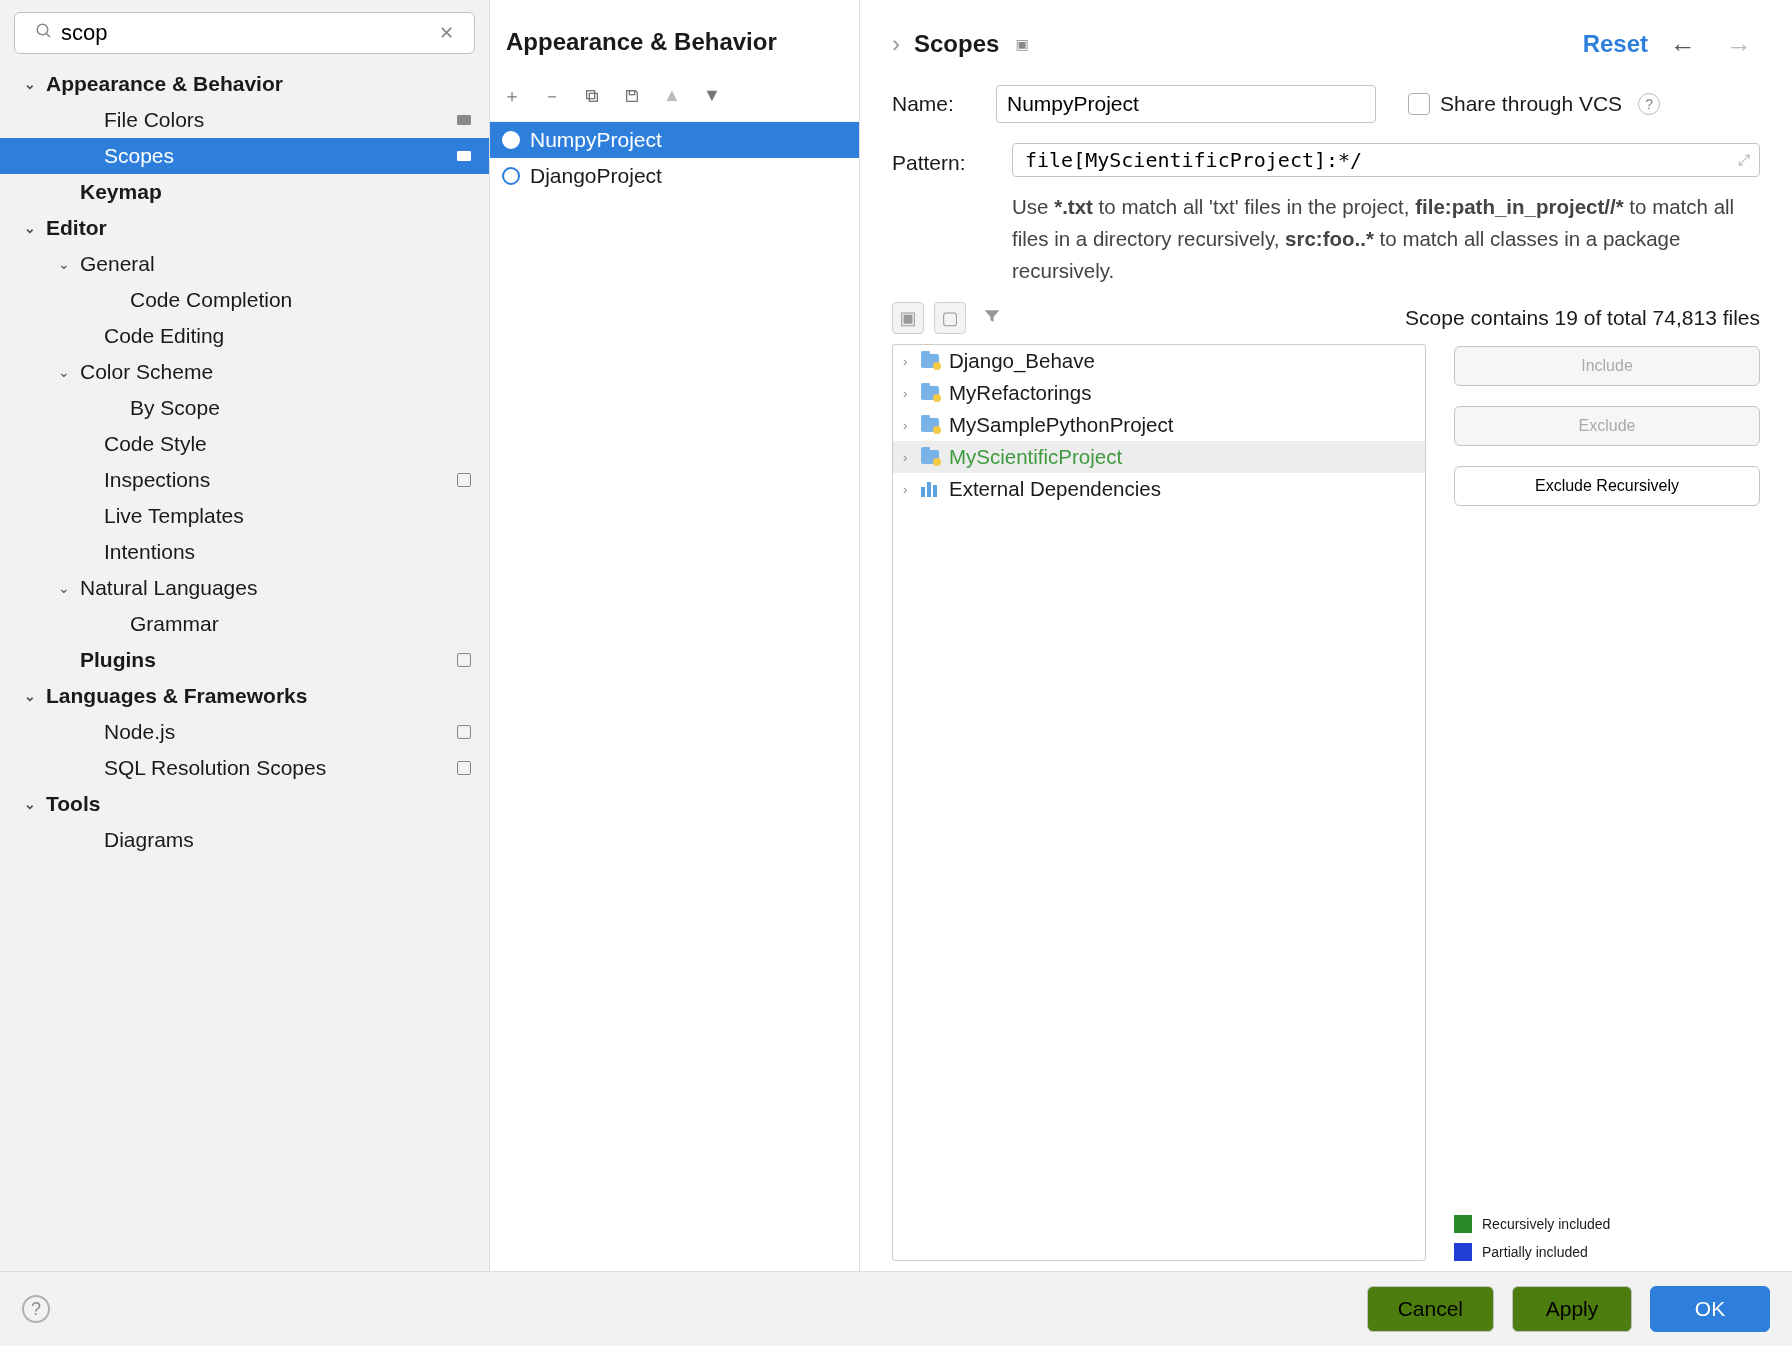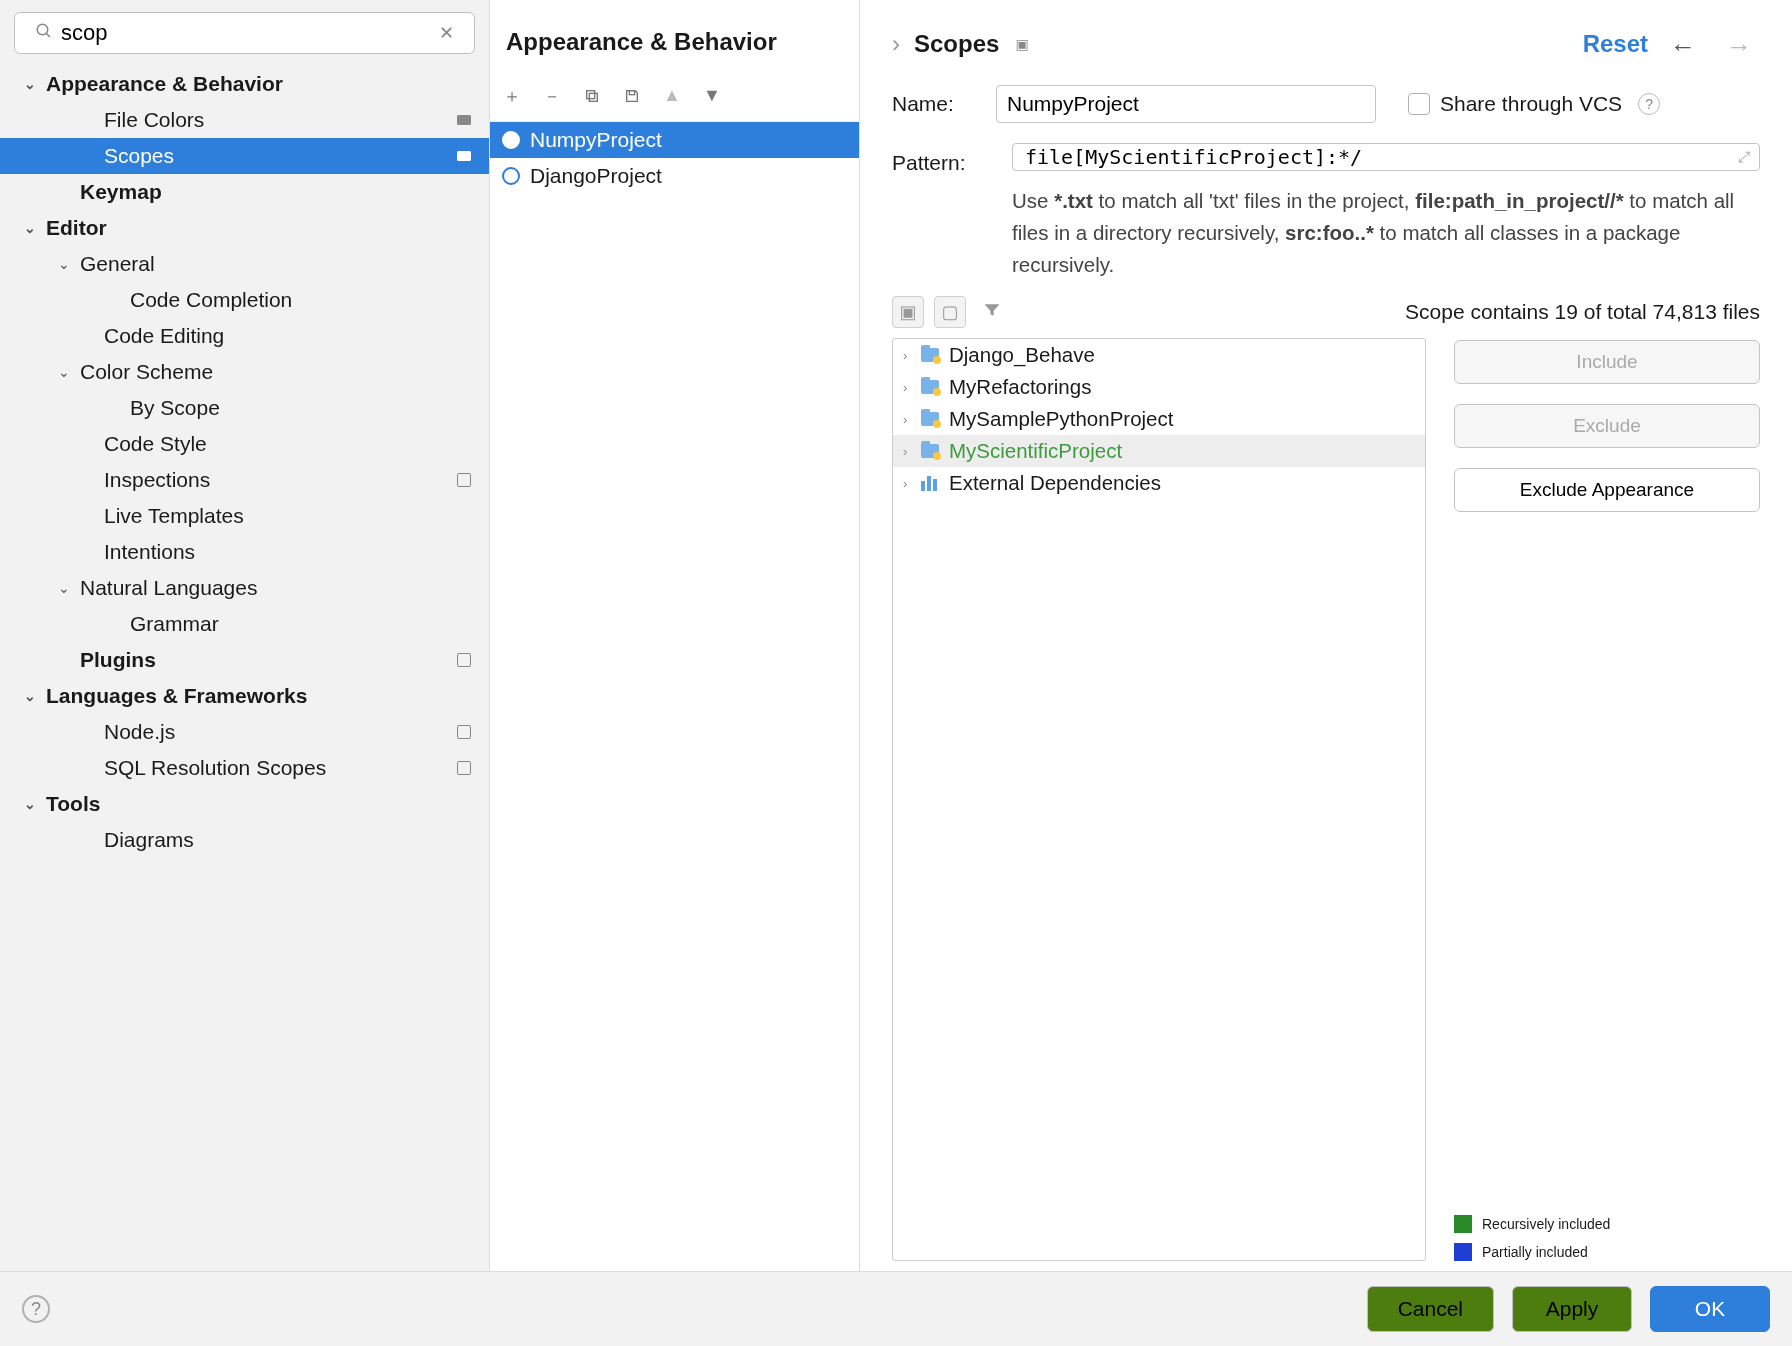--- a/index.html
+++ b/index.html
@@ -103,21 +103,21 @@
 .form-row { display: flex; align-items: center; gap: 4px; margin-bottom: 20px; }
 .form-label { width: 100px; font-size: 21px; }
 .txt-input {
   height: 38px; border: 1px solid #c4c4c4; border-radius: 4px;
   padding: 4px 10px; font-size: 21px; background: #fff;
   width: 380px;
 }
 .pattern-row { display: flex; align-items: flex-start; gap: 20px; }
 .pattern-input-wrap { flex: 1; display: flex; flex-direction: column; }
 .pattern-input {
-  height: 28px; border: 1px solid #c4c4c4; border-radius: 4px;
+  height: 34px; border: 1px solid #c4c4c4; border-radius: 4px;
   padding: 6px 40px 6px 12px; font-family: ui-monospace, Menlo, monospace;
   font-size: 20px; position: relative;
 }
 .pattern-box { position: relative; }
 .expand-icon {
   position: absolute; right: 10px; top: 50%; transform: translate(0,-50%);
   font-size: 15px; color: #aaa; cursor: pointer;
 }
 .checkbox-wrap {
   display: flex; align-items: center; gap: 10px; font-size: 21px; margin-left: 28px;
@@ -162,21 +162,21 @@
 .py-dot{width:8px;height:8px;background:#f5c945;border-radius:50%;position:absolute;bottom:-2px;right:-2px;}
 .lib-ico{width:18px;height:15px;display:flex;gap:2px;align-items:flex-end;}
 .lib-ico span{width:4px;background:#5aa3e0;}
 .st-label { flex: 1; }
 .st-label.green { color: #3d9a3d; }
 .scope-buttons {
   width: 306px; display: flex; flex-direction: column; gap: 20px; padding-top: 2px;
 }
 .btn {
   background: #fff; border: 1px solid #c4c4c4; border-radius: 6px;
-  font-size: 19px; padding: 10px 0; text-align: center; cursor: pointer;
+  font-size: 16px; padding: 10px 0; text-align: center; cursor: pointer;
 }
 .btn:disabled, .btn.disabled { color: #aaa; background: #f6f6f6; cursor: default; }
 .legend { margin-top: auto; display: flex; flex-direction: column; gap: 10px; padding-top: 20px; }
 .legend-row { display: flex; align-items: center; gap: 10px; font-size: 14px; }
 .sq { width: 18px; height: 18px; }
 .sq.green { background: #2a8a2a; }
 .sq.blue { background: #1f3fd4; }
 
 
 .footer {
@@ -437,21 +437,21 @@
                   <span style="height: 15px;"></span>
                   <span style="height: 12px;"></span>
                 </span>
               </span>
               <span class="st-label">External Dependencies</span>
             </div>
           </div>
         <div class="scope-buttons">
           <button class="btn disabled">Include</button>
           <button class="btn disabled">Exclude</button>
-          <button class="btn">Exclude Appearance</button>
+          <button class="btn">Exclude Recursively</button>
           <div class="legend">
             <div class="legend-row">
               <span class="sq green"></span>
               <span>Recursively included</span>
             </div>
             <div class="legend-row">
               <span class="sq blue"></span>
               <span>Partially included</span>
             </div>
           </div>

